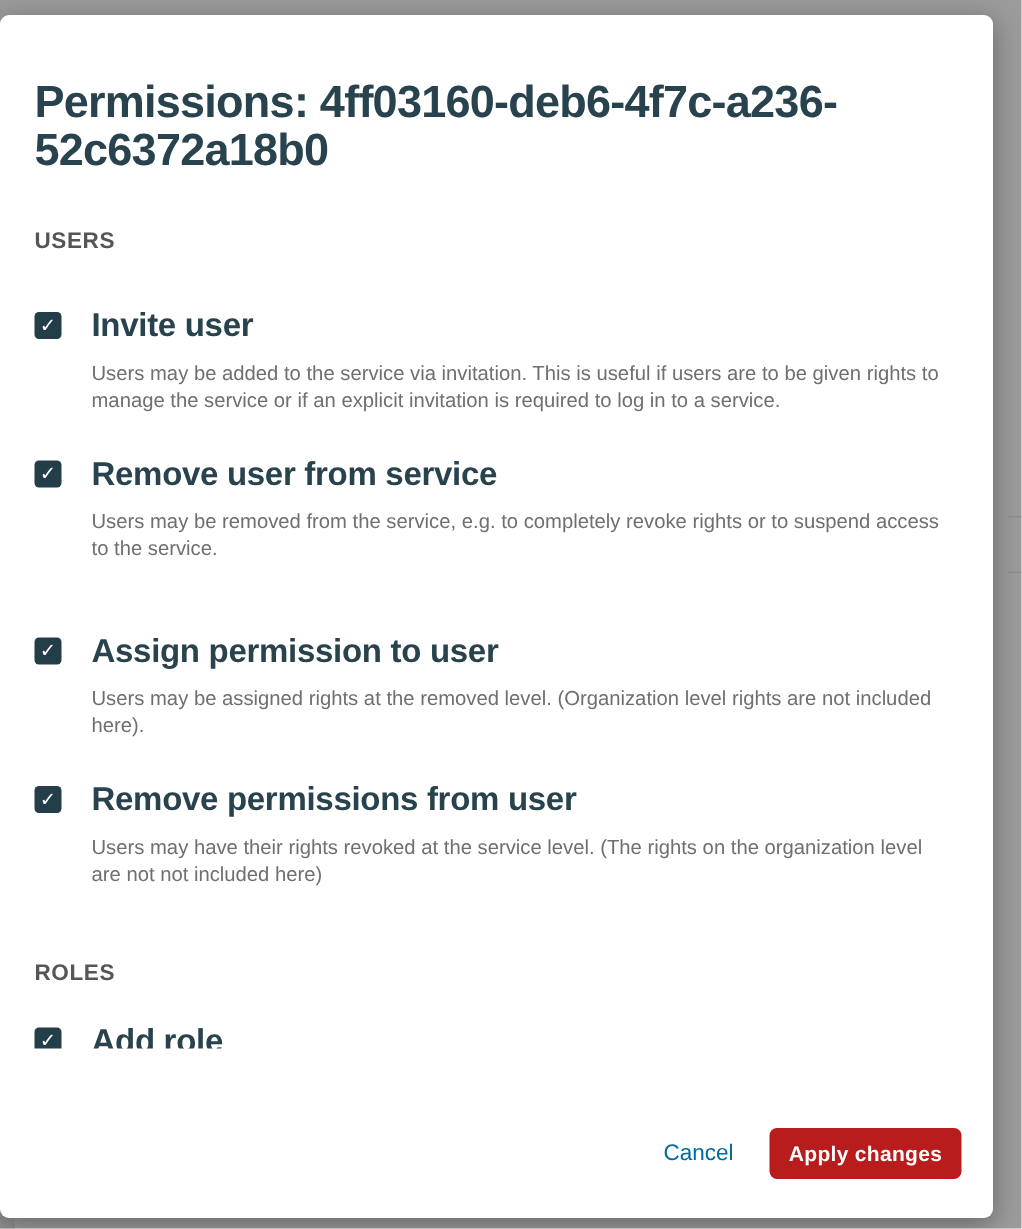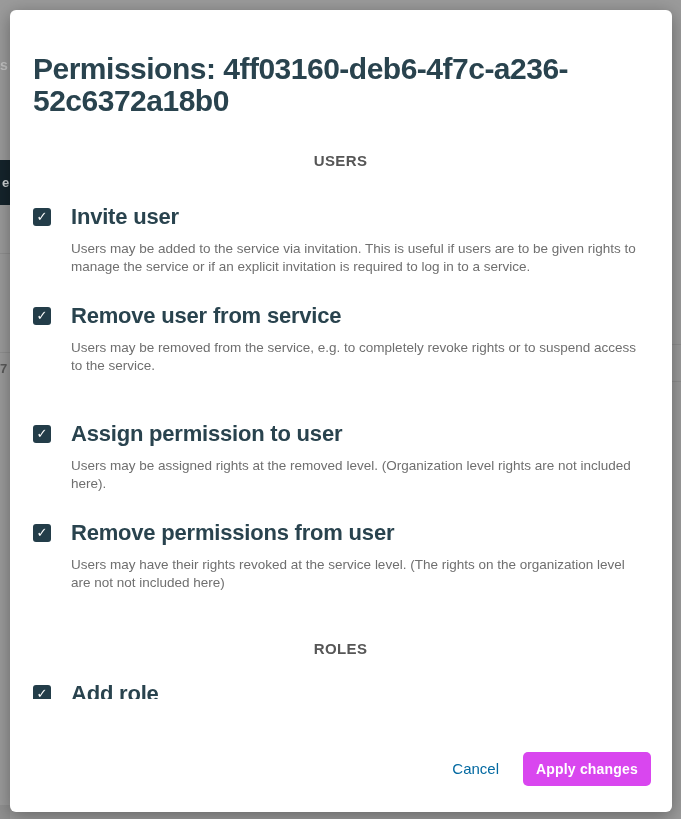--- a/index.html
+++ b/index.html
@@ -18,39 +18,39 @@
   .bg-line { background:#8f8f8f; height:1px; }
   .bg-line-l1 { left:0; top:253px; width:10px; }
   .bg-line-l2 { left:0; top:352px; width:10px; }
   .bg-text-7 { left:0; top:361px; color:#5a5a5a; font-size:13px; font-weight:700; }
   .bg-line-r1 { left:672px; top:344px; width:9px; }
   .bg-line-r2 { left:672px; top:381px; width:9px; }
   .bg-bottom { left:0; top:805px; width:10px; height:14px; background:#909090; }
 
   
   .modal {
-    position:absolute; left:10px; top:10px; width:662px; height:802px;
+    position:absolute; left:0; top:10px; width:662px; height:802px;
     background:#ffffff; border-radius:6px;
     box-shadow:0 4px 18px rgba(0,0,0,.35);
     z-index:1; display:flex; flex-direction:column;
   }
   .modal-body {
     height:689px; overflow:hidden;
     padding:43px 24px 0 23px;
   }
   .modal-title {
     font-size:30px; line-height:32px; font-weight:700;
     color:#29434e; letter-spacing:-0.5px;
     max-width:580px; word-break:break-word;
   }
   .section { margin-top:0; }
   .section + .section { margin-top:48px; }
   .sec-heading {
     font-size:15px; line-height:18px; font-weight:700;
-    color:#565656; letter-spacing:.4px; margin-bottom:25px;text-align:center;
+    color:#565656; letter-spacing:.4px; margin-bottom:25px;
   }
   .section.users { margin-top:35px; }
   .section.users .sec-heading { margin-bottom:36px; }
 
   .perm-row { display:flex; align-items:flex-start; }
   .perm-row + .perm-row { margin-top:29px; }
   .checkbox {
     flex:0 0 18px; width:18px; height:18px; margin-top:2px;
     background:#233d49; border-radius:3px;
     color:#ffffff; font-size:13px; line-height:18px; text-align:center;
@@ -70,21 +70,21 @@
   .modal-footer {
     height:113px; padding:53px 21px 0 0;
     display:flex; justify-content:flex-end; align-items:flex-start;
   }
   .btn-cancel {
     background:none; border:none; color:#0369a1;
     font-family:inherit; font-size:15px; font-weight:400;
     height:34px; line-height:34px; margin-right:24px; cursor:pointer;
   }
   .btn-apply {
-    background:#d946ef; border:none; border-radius:5px;
+    background:#b91c1c; border:none; border-radius:5px;
     color:#ffffff; font-family:inherit; font-size:14px; font-weight:700;
     width:128px; height:34px; cursor:pointer; letter-spacing:.2px;
   }
 </style>
 </head>
 <body>
 
 <span class="bg-frag bg-text-s">s</span>
 <div class="bg-frag bg-darkbtn">e</div>
 <div class="bg-frag bg-line bg-line-l1"></div>

